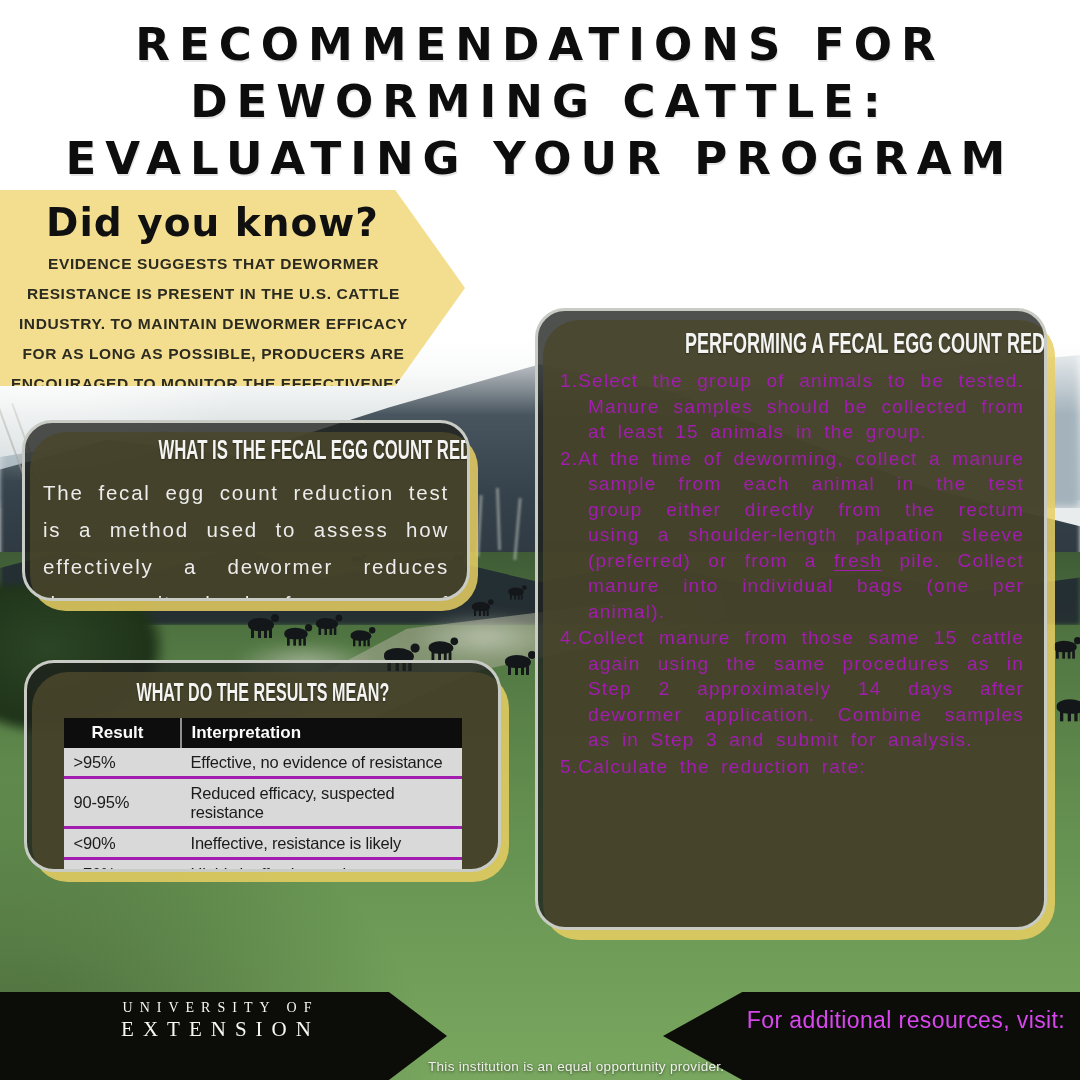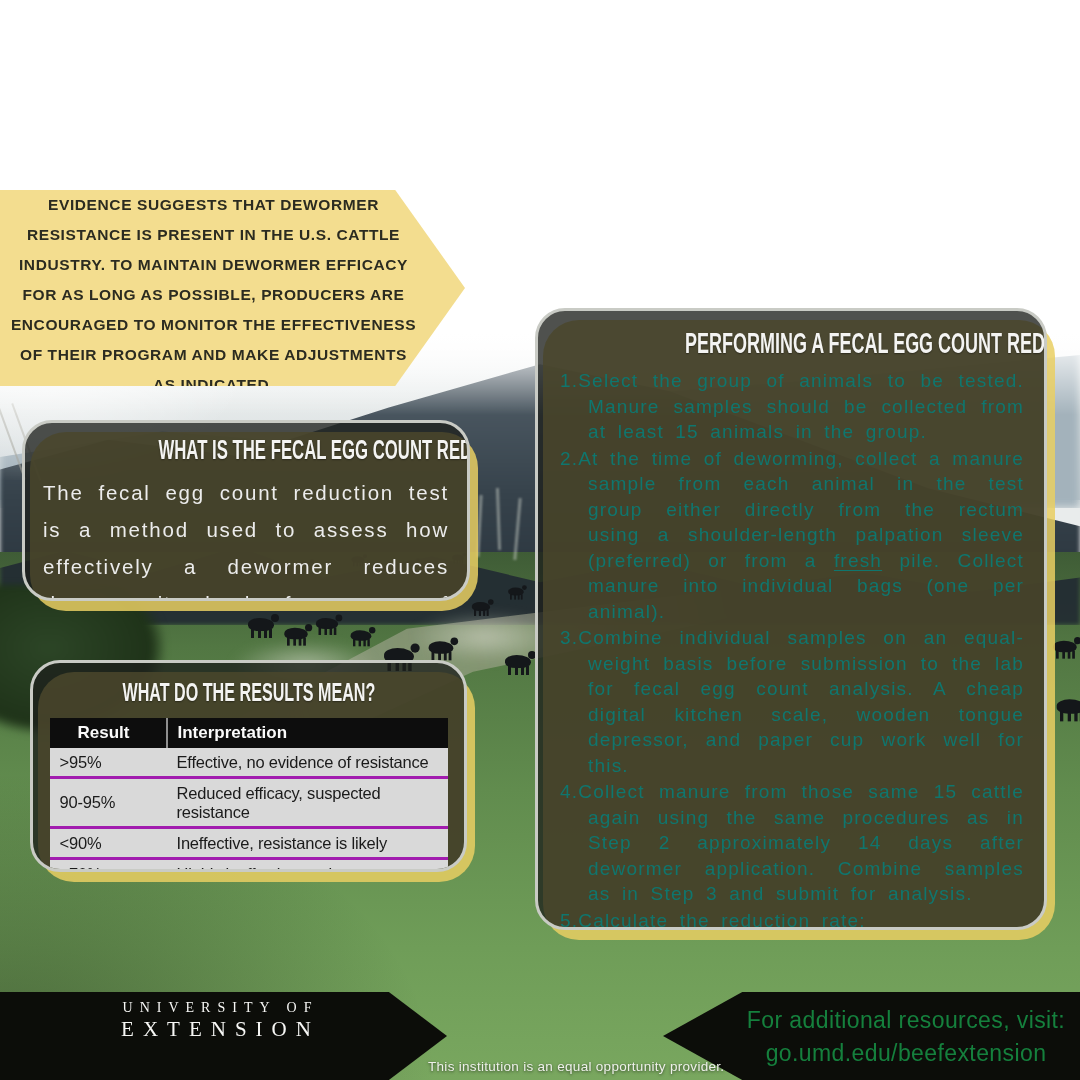--- a/index.html
+++ b/index.html
@@ -47,42 +47,42 @@
   .panel-wrap{position:absolute;}
   .panel-shadow{position:absolute;left:8px;top:12px;right:-8px;bottom:-10px;background:rgba(233,207,99,0.85);border-radius:36px;}
   .panel-body{position:absolute;left:0;top:0;right:0;bottom:0;background:rgba(29,32,28,0.78);border:3px solid #c9cbc5;border-radius:30px;overflow:hidden;}
   .panel-heading{text-align:center;color:#f4f4f2;font-weight:bold;white-space:nowrap;text-shadow:0 1px 2px rgba(0,0,0,.4);}
   .cond{display:inline-block;transform:scaleX(0.62);transform-origin:50% 50%;}
 
   .p-what{left:22px;top:420px;width:448px;height:181px;}
   .p-what .panel-heading{margin-top:12px;font-size:27px;}
   .p-what .panel-text{margin:8px 18px 0 18px;color:#ececec;font-size:20.5px;line-height:37px;letter-spacing:1.8px;word-spacing:7px;text-align:justify;}
 
-  .p-results{left:30px;top:660px;width:437px;height:212px;border-radius:26px;}
+  .p-results{left:24px;top:660px;width:477px;height:212px;border-radius:26px;}
   .p-results .panel-heading{margin-top:14px;font-size:26px;}
   .results-table{margin:10px auto 0 auto;width:398px;border-collapse:collapse;font-size:16.5px;color:#1b1b1b;}
   .results-table th{background:#0d0d0d;color:#fafafa;text-align:left;font-size:17px;padding:5px 8px 5px 10px;}
   .results-table th.c1{width:80px;border-right:2px solid #8f8f8f;padding-left:28px;}
   .results-table td{background:#d9d9d9;padding:4.5px 8px 4.5px 10px;border-bottom:3px solid #a21caf;letter-spacing:-0.2px;}
 
   .p-proc{left:535px;top:308px;width:512px;height:622px;}
   .p-proc .panel-heading{margin-top:16px;font-size:29px;}
-  .steps{margin:8px 20px 0 22px;color:#0f766e;font-size:19px;line-height:25.5px;letter-spacing:1.2px;word-spacing:5px;}
+  .steps{margin:8px 20px 0 22px;color:#a21caf;font-size:19px;line-height:25.5px;letter-spacing:1.2px;word-spacing:5px;}
   .step{text-align:justify;padding-left:28px;text-indent:-28px;margin-bottom:1px;}
   .u{text-decoration:underline;text-underline-offset:3px;}
 
   
   .umd-banner{position:absolute;left:0;top:992px;width:447px;height:88px;background:#0c0d09;
     clip-path:polygon(0 0,87% 0,100% 50%,87% 100%,0 100%);color:#f7f7f5;}
   .umd-text{width:375px;text-align:center;padding-top:7px;font-family:"Liberation Serif",serif;padding-left:33px;}
   .umd-l1{font-size:14px;letter-spacing:7px;line-height:18px;}
   .umd-l2{font-size:33px;letter-spacing:3px;line-height:34px;}
   .umd-l3{font-size:21px;letter-spacing:9px;line-height:25px;}
   .res-banner{position:absolute;left:663px;top:992px;width:417px;height:88px;background:#0c0d09;
-    clip-path:polygon(0 50%,19% 0,100% 0,100% 100%,19% 100%);color:#15803d;}
+    clip-path:polygon(0 50%,19% 0,100% 0,100% 100%,19% 100%);color:#d946ef;}
   .res-text{margin:12px 0 0 78px;width:330px;text-align:center;font-size:23px;line-height:33px;letter-spacing:0.4px;}
   .disclaimer{position:absolute;left:428px;top:1059px;font-size:13.5px;color:#eef0ea;letter-spacing:0.3px;text-shadow:0 1px 3px rgba(0,0,0,0.6);}
 </style>
 </head>
 <body>
 
 <div class="poster">
 
   <div class="photo">
     <div class="sky"></div>
@@ -111,22 +111,26 @@
     <div class="cow" style="left:445px;top:221px;transform:scale(0.45);"></div>
     <div class="cow" style="left:505px;top:325px;"></div>
     <div class="cow" style="left:1052px;top:310px;transform:scale(0.9);"></div>
     <div class="cow" style="left:1058px;top:370px;transform:scale(1.1);"></div>
     <div class="tree"></div>
     <div class="vignette"></div>
     <div class="topfade"></div>
     <div class="leftwhite"></div>
   </div>
 
+  <div class="title">RECOMMENDATIONS FOR
+DEWORMING CATTLE:
+EVALUATING YOUR PROGRAM</div>
 
   <div class="didknow">
+    <div class="dk-head">Did you know?</div>
     <div class="dk-body">EVIDENCE SUGGESTS THAT DEWORMER RESISTANCE IS PRESENT IN THE U.S. CATTLE INDUSTRY. TO MAINTAIN DEWORMER EFFICACY FOR AS LONG AS POSSIBLE, PRODUCERS ARE ENCOURAGED TO MONITOR THE EFFECTIVENESS OF THEIR PROGRAM AND MAKE ADJUSTMENTS AS INDICATED.</div>
   </div>
 
   <div class="panel-wrap p-what">
     <div class="panel-shadow"></div>
     <div class="panel-body">
       <div class="panel-heading"><span class="cond">WHAT IS THE FECAL EGG COUNT REDUCTION TEST?</span></div>
       <div class="panel-text">The fecal egg count reduction test is a method used to assess how effectively a dewormer reduces the parasite load of a group of animals.</div>
     </div>
   </div>
@@ -164,37 +168,35 @@
     </div>
   </div>
 
   <div class="panel-wrap p-proc">
     <div class="panel-shadow"></div>
     <div class="panel-body">
       <div class="panel-heading"><span class="cond">PERFORMING A FECAL EGG COUNT REDUCTION TEST</span></div>
       <div class="steps">
         <div class="step"><span>1.</span><span>Select the group of animals to be tested. Manure samples should be collected from at least 15 animals in the group.</span></div>
         <div class="step"><span>2.</span><span>At the time of deworming, collect a manure sample from each animal in the test group either directly from the rectum using a shoulder-length palpation sleeve (preferred) or from a </span><span class="u">fresh</span><span> pile. Collect manure into individual bags (one per animal).</span></div>
-        <div class="step"><span>3.</span><span>Combine individual samples on an equal-weight basis before submission to the lab for fecal egg count analysis. A cheap digital kitchen scale, wooden tongue depressor, and paper cup work well for this.</span></div>
         <div class="step"><span>4.</span><span>Collect manure from those same 15 cattle again using the same procedures as in Step 2 approximately 14 days after dewormer application.  Combine samples as in Step 3 and submit for analysis.</span></div>
         <div class="step"><span>5.</span><span>Calculate the reduction rate:</span></div>
       </div>
 
     </div>
   </div>
 
   <div class="umd-banner">
     <div class="umd-text">
       <div class="umd-l1">UNIVERSITY OF</div>
       <div class="umd-l3">EXTENSION</div>
     </div>
   </div>
 
   <div class="res-banner">
     <div class="res-text">
       <div>For additional resources, visit:</div>
-      <div>go.umd.edu/beefextension</div>
     </div>
   </div>
 
   <div class="disclaimer">This institution is an equal opportunity provider.</div>
 
 </div>
 
 </body></html>

